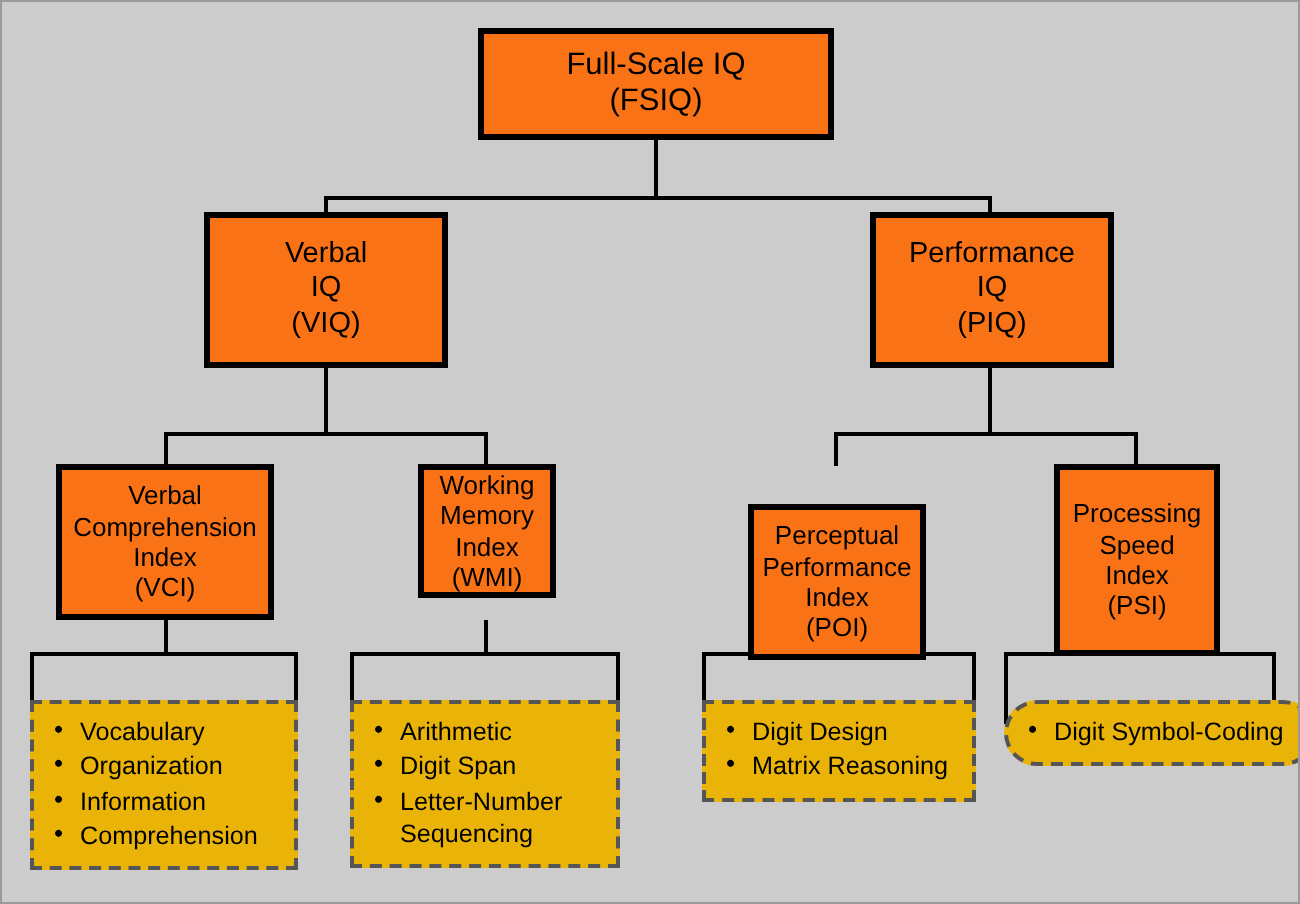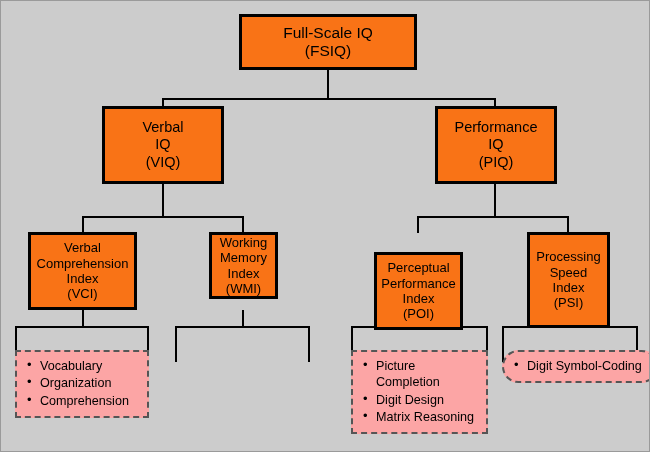--- a/index.html
+++ b/index.html
@@ -59,21 +59,21 @@
     border: 2px solid #000000;
     border-bottom: none;
     box-sizing: border-box;
     background: transparent;
     z-index: 2;
   }
 
   
   .subtests {
     position: absolute;
-    background: #fca5a5;
+    background: #eab308;
     border: 2px dashed #555555;
     box-sizing: border-box;
     z-index: 5;
     padding: 6px 4px 6px 6px;
     font-size: 12.6px;
     line-height: 1.30;
   }
   .subtests ul {
     margin: 0;
     padding: 0 0 0 17px;
@@ -167,28 +167,35 @@
   <div class="vline" style="left:416px; top:309px; height:17px;"></div>
   <div class="bracket" style="left:350px; top:325px; width:137px; height:36px;"></div>
 
   <div class="vline" style="left:566px; top:309px; height:17px;"></div>
   <div class="bracket" style="left:501px; top:325px; width:136px; height:36px;"></div>
 
   <div class="subtests" style="left:14px; top:349px; width:134px;">
     <ul>
         <li>Vocabulary</li>
         <li>Organization</li>
+        <li>Information</li>
         <li>Comprehension</li>
       </ul>
   </div>
 
+  <div class="subtests" style="left:174px; top:349px; width:135px;">
+    <ul>
+        <li>Arithmetic</li>
+        <li>Digit Span</li>
+        <li>Letter-Number Sequencing</li>
+      </ul>
+  </div>
 
   <div class="subtests" style="left:350px; top:349px; width:137px;">
     <ul>
-        <li>Picture Completion</li>
         <li>Digit Design</li>
         <li>Matrix Reasoning</li>
       </ul>
   </div>
 
   <div class="subtests" style="left:501px; top:349px; width:156px;border-radius:18px;">
     <ul>
         <li>Digit Symbol-Coding</li>
       </ul>
   </div>

